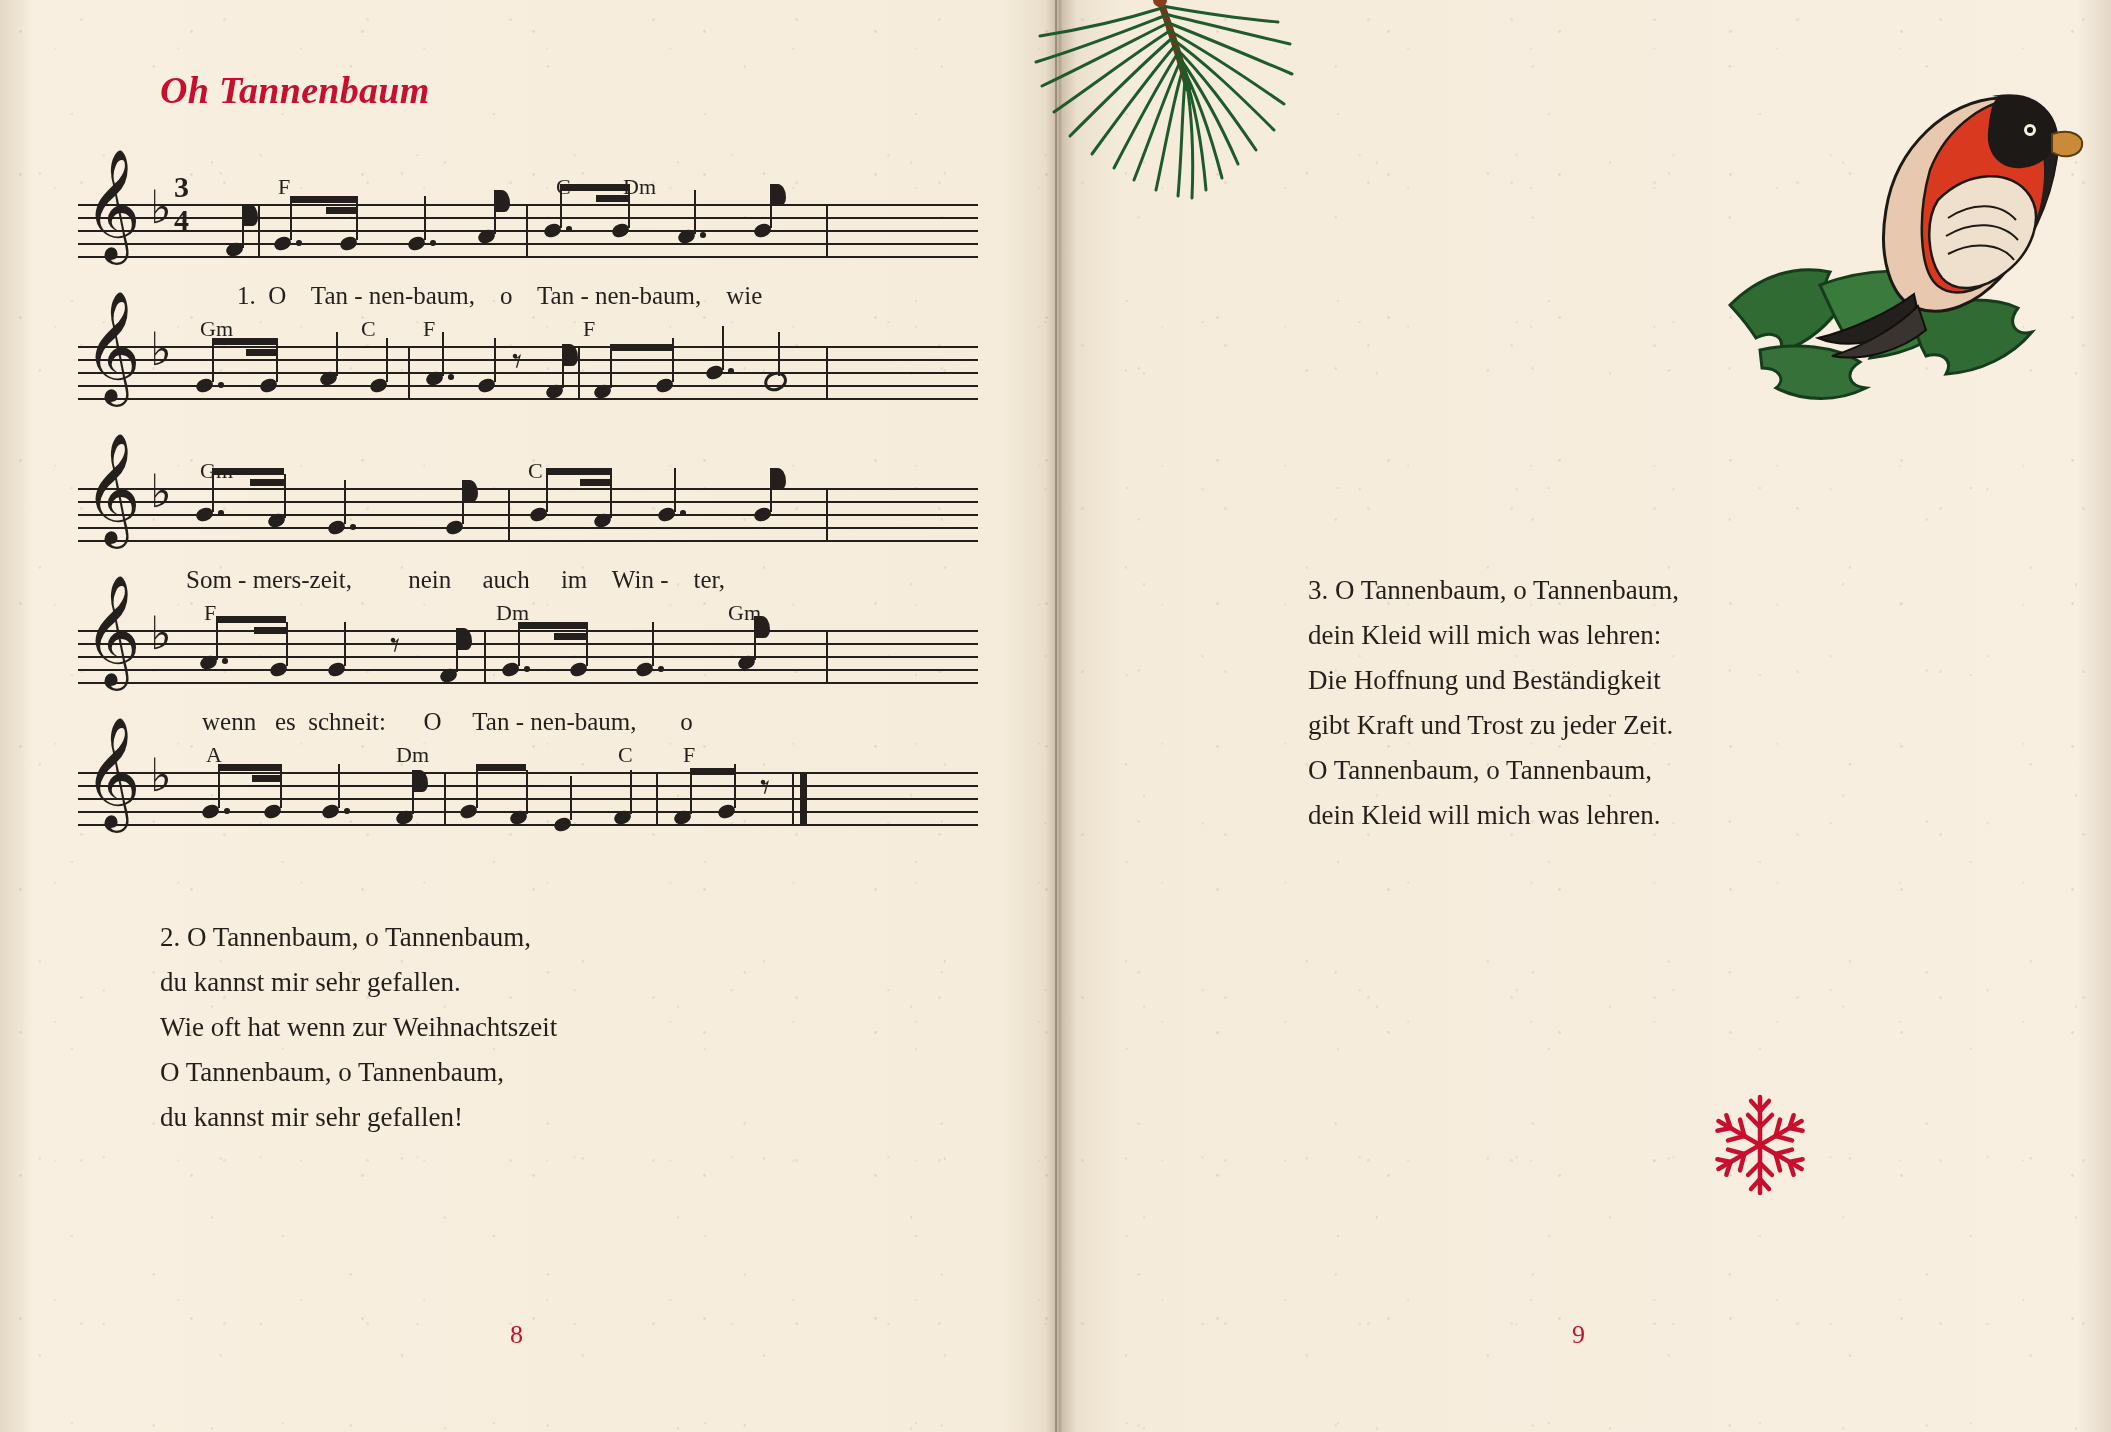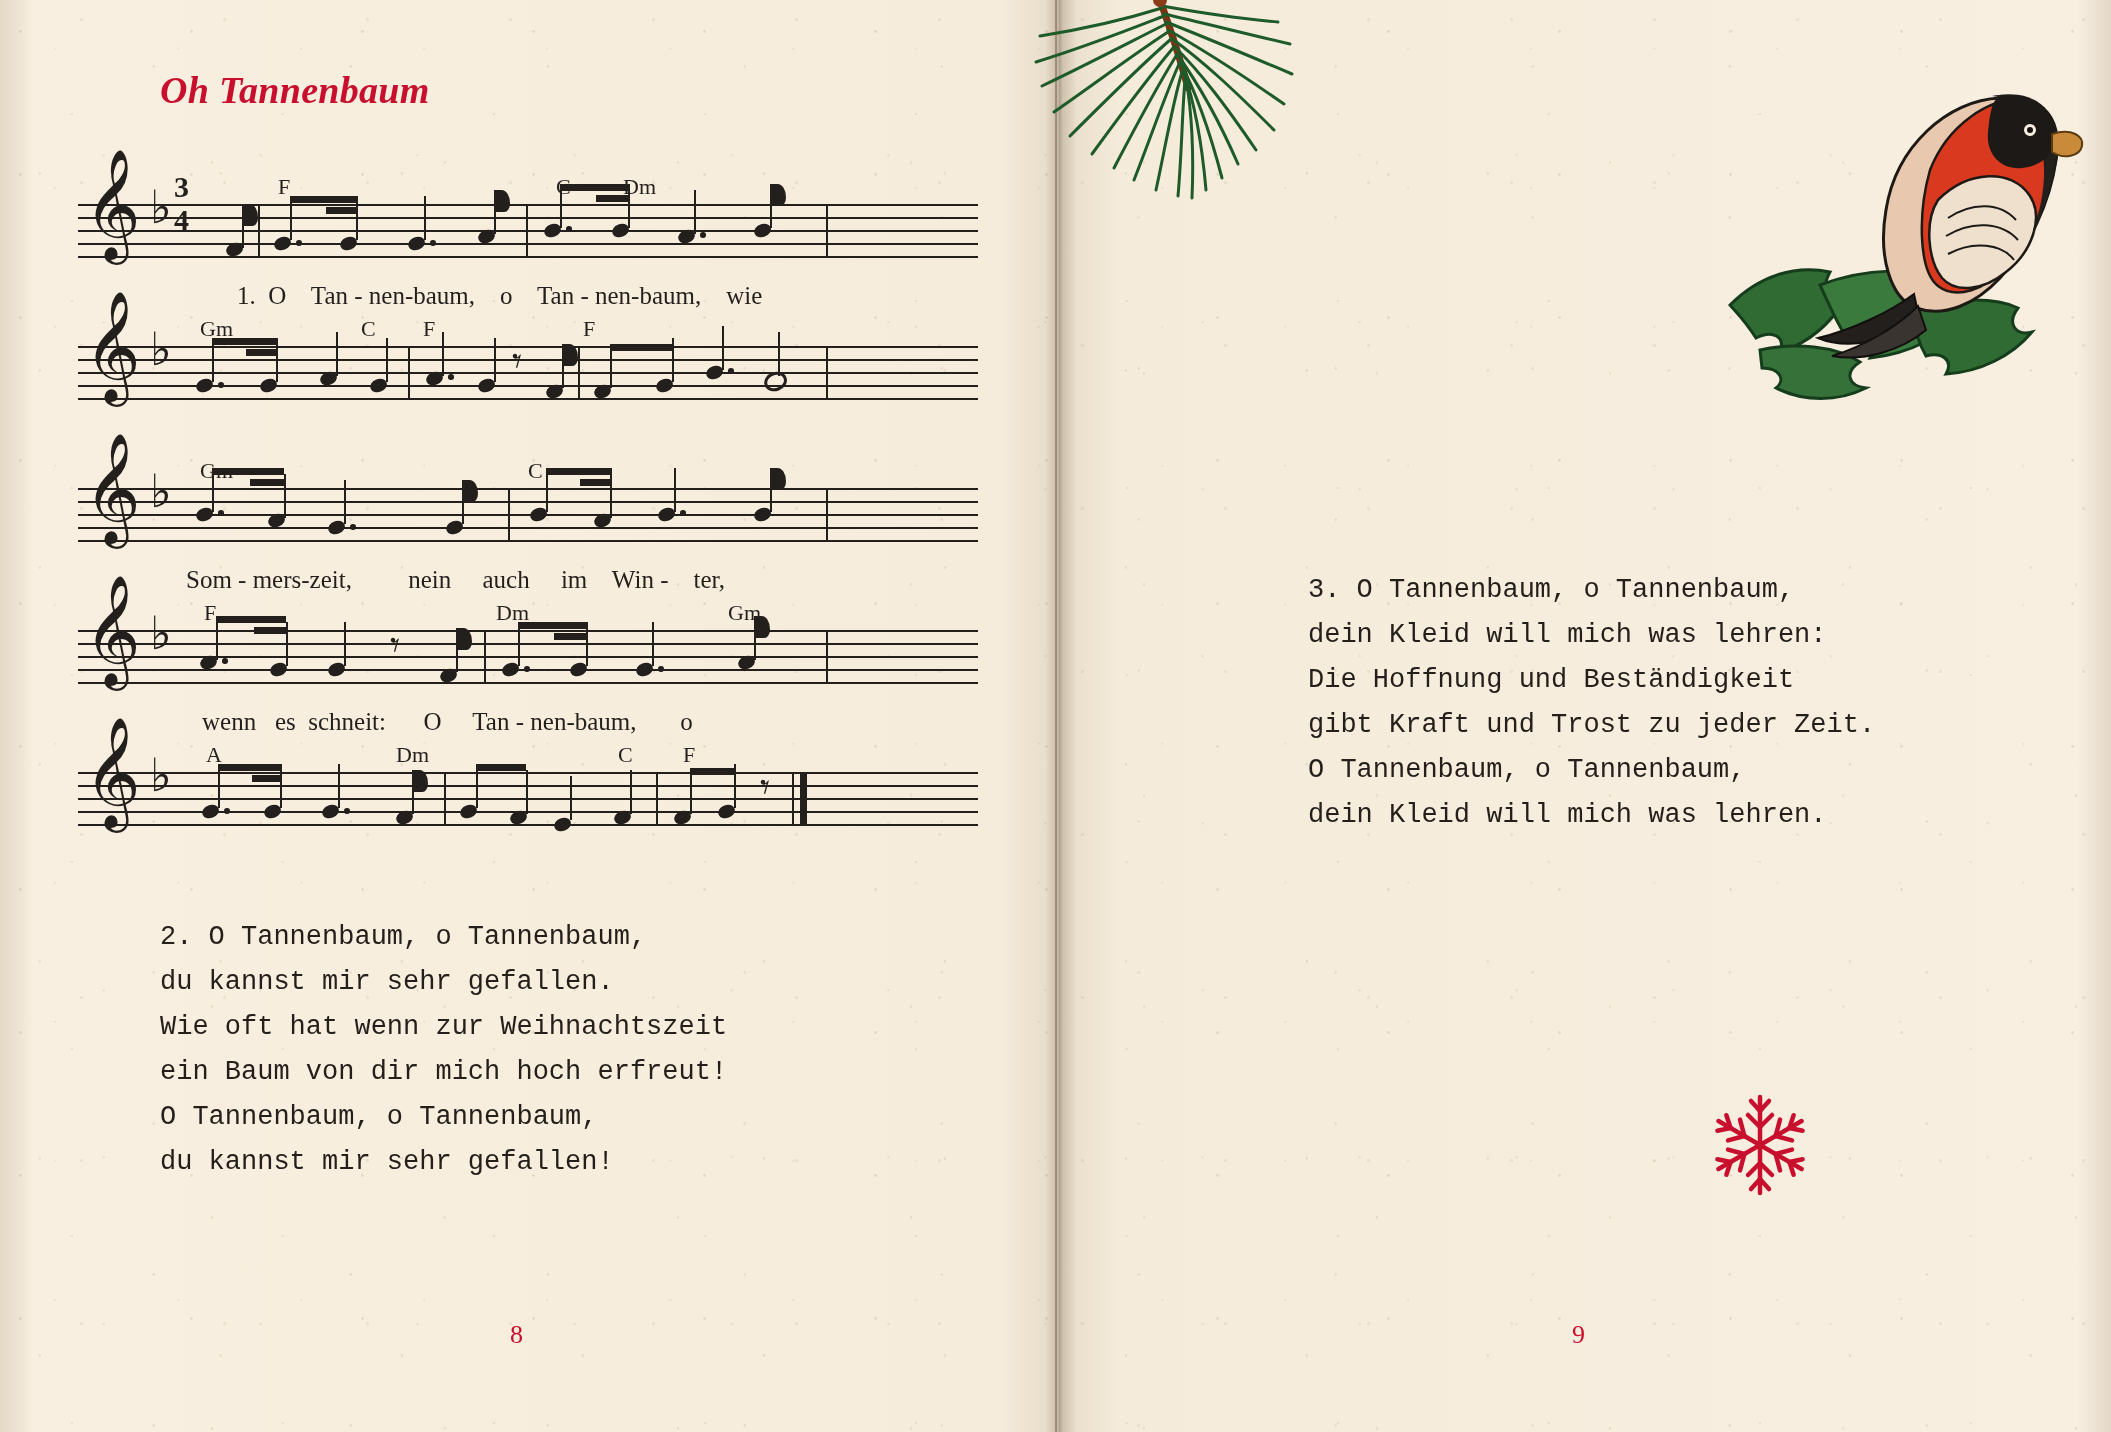--- a/index.html
+++ b/index.html
@@ -247,21 +247,21 @@
     width: 900px;
     font-family: "Liberation Serif", serif;
     font-size: 25px;
     color: #231f1c;
     white-space: pre;
   }
 
   
   .verse {
     position: absolute;
-    font-family: Liberation Mono, monospace;
+    font-family: Liberation Serif, serif;
     font-size: 27px;
     line-height: 45px;
     color: #241f1b;
   }
   .verse-2 { left: 160px; top: 915px; width: 620px; }
   .verse-3 { left: 1308px; top: 568px; width: 620px; }
 
   .folio {
     position: absolute;
     font-family: "Liberation Serif", serif;
@@ -650,21 +650,20 @@
 
       <div class="endbar-thin" style="left:714px;"></div>
       <div class="endbar-thick" style="left:722px;"></div>
     </div>
   </div>
 
   <div class="verse verse-2">
     <div>2. O Tannenbaum, o Tannenbaum,</div>
     <div>du kannst mir sehr gefallen.</div>
     <div>Wie oft hat wenn zur Weihnachtszeit</div>
-    <div>ein Baum von dir mich hoch erfreut!</div>
     <div>O Tannenbaum, o Tannenbaum,</div>
     <div>du kannst mir sehr gefallen!</div>
   </div>
 
   <div class="verse verse-3">
     <div>3. O Tannenbaum, o Tannenbaum,</div>
     <div>dein Kleid will mich was lehren:</div>
     <div>Die Hoffnung und Beständigkeit</div>
     <div>gibt Kraft und Trost zu jeder Zeit.</div>
     <div>O Tannenbaum, o Tannenbaum,</div>

